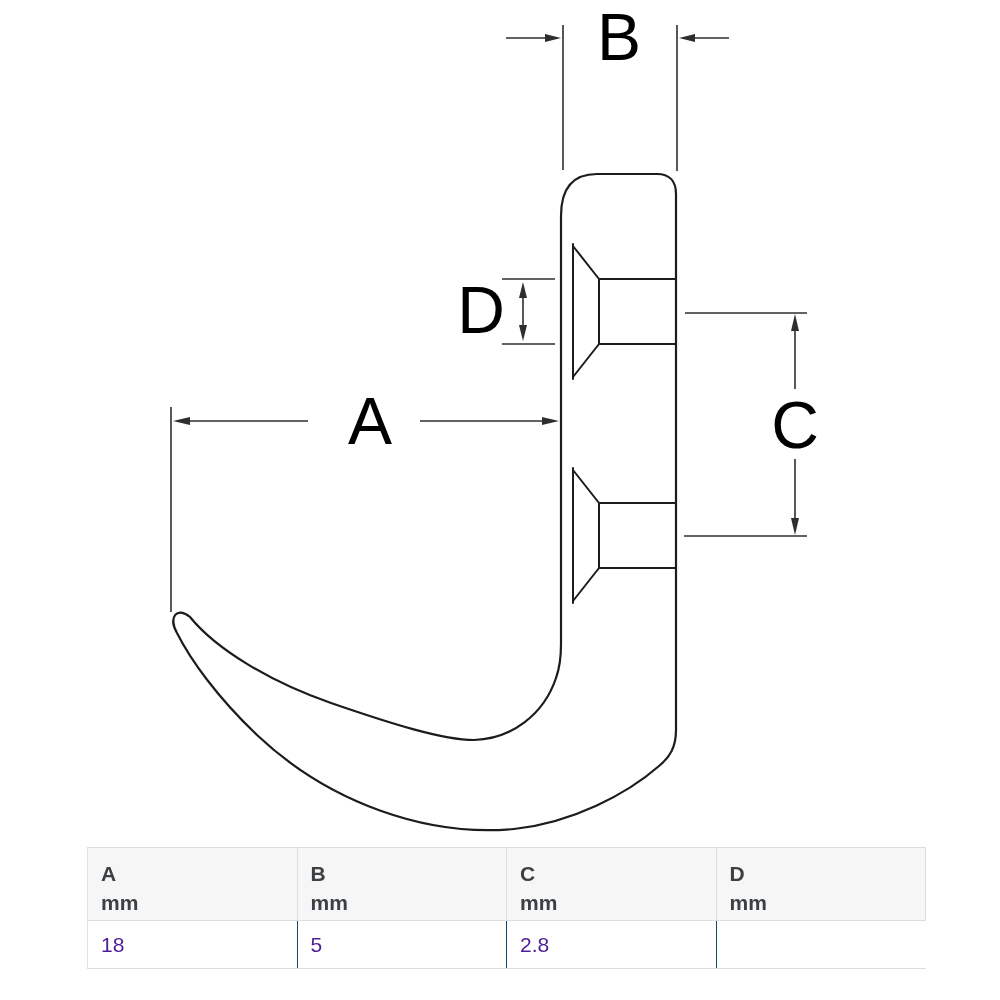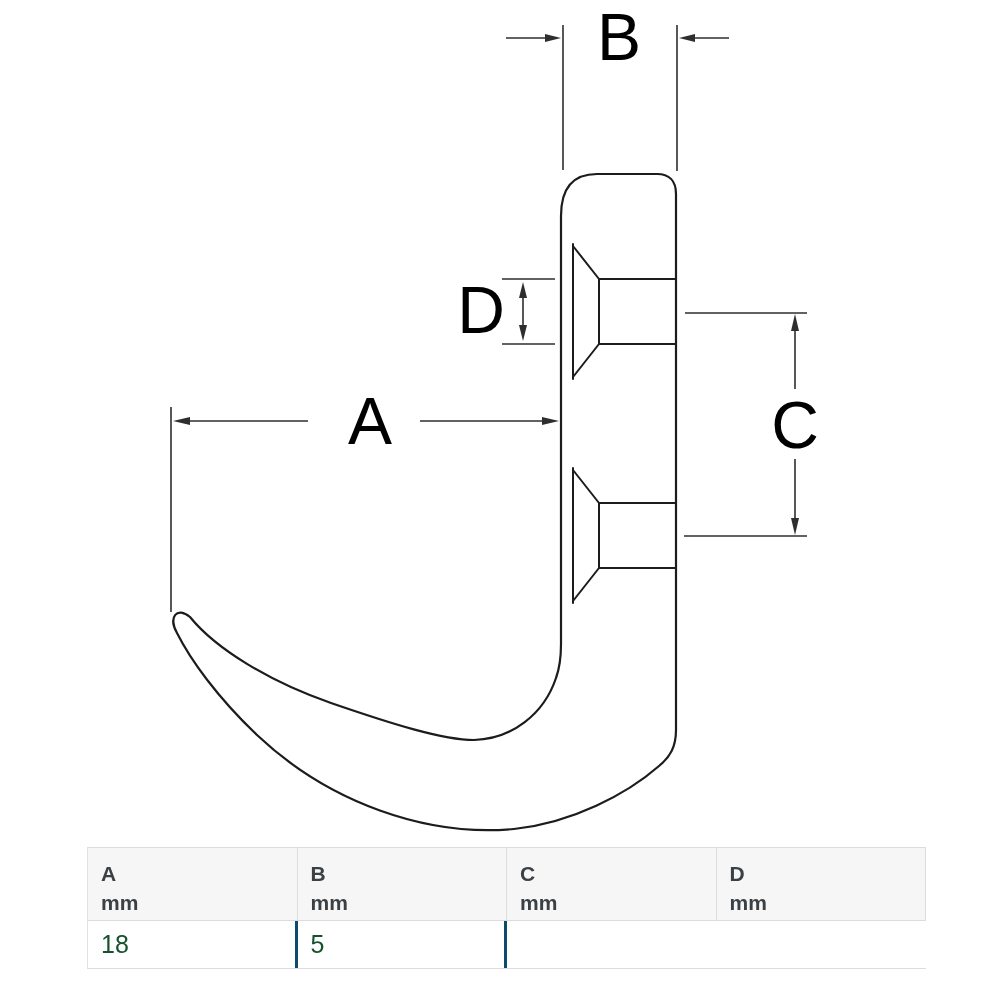--- a/index.html
+++ b/index.html
@@ -74,26 +74,26 @@
     box-sizing: border-box;
     height: 73px;
     padding: 11px 8px 0 13px;
     color: #3b4045;
     font-size: 21px;
     font-weight: 700;
     line-height: 29px;
   }
   .spec-td {
     background: #ffffff;
-    border-right: 3px solid #0c4a6e;
+    border-right: 1px solid #0c4a6e;
     box-sizing: border-box;
     height: 47px;
     padding: 11px 8px 0 13px;
-    color: #14532d;
-    font-size: 25px;
+    color: #4c1d95;
+    font-size: 21px;
     font-weight: 400;
     line-height: 25px;
   }
 </style>
 </head>
 <body>
 
 <div class="stage">
 
   <svg class="drawing-svg" width="1000" height="845" viewBox="0 0 1000 845">
@@ -184,15 +184,16 @@
       <div>C</div>
       <div>mm</div>
     </div>
     <div class="spec-th">
       <div>D</div>
       <div>mm</div>
     </div>
 
     <div class="spec-td">18</div>
     <div class="spec-td">5</div>
+    <div class="spec-td">2.8</div>
   </div>
 
 </div>
 
 </body></html>

